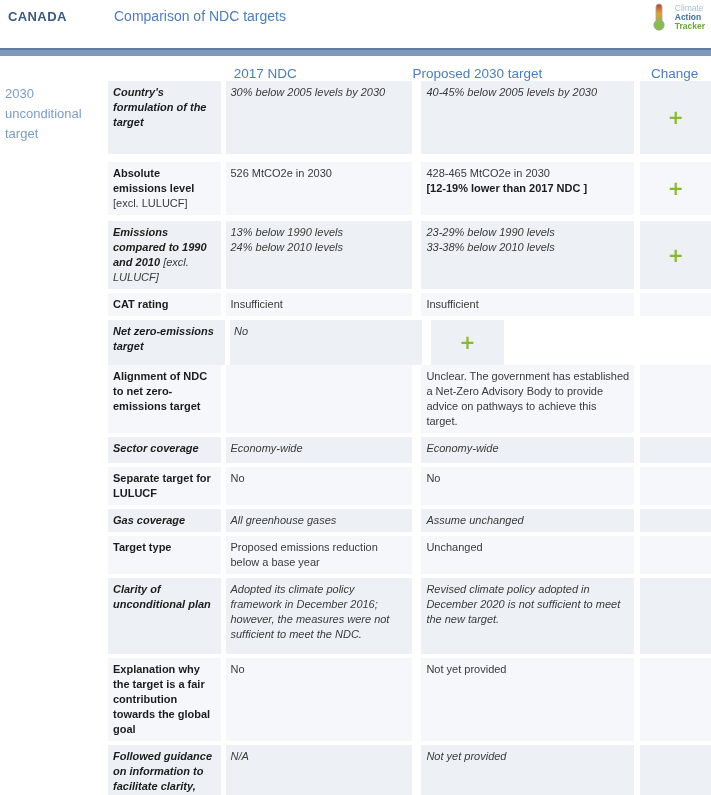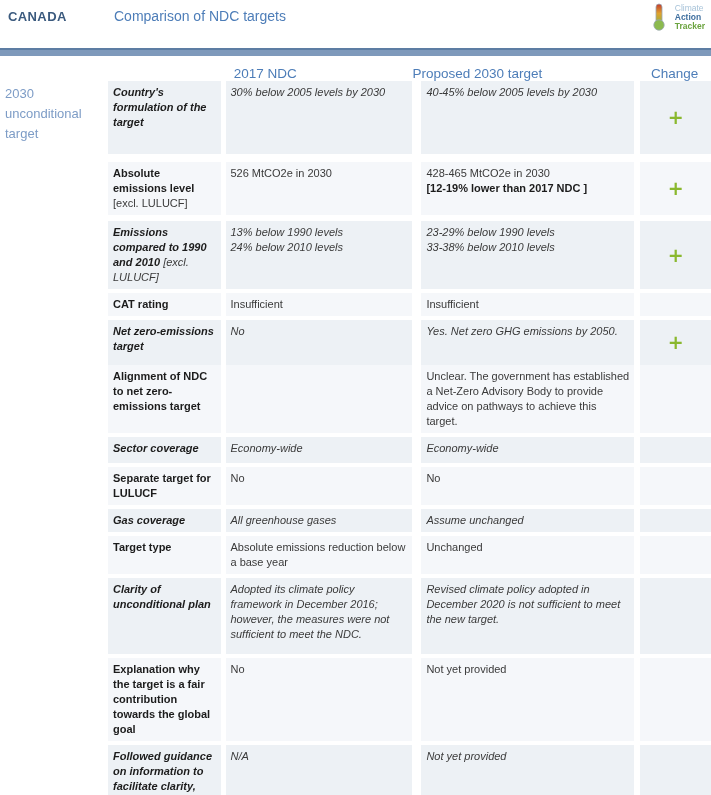--- a/index.html
+++ b/index.html
@@ -130,23 +130,20 @@
         <div class="cell c-2">
           <div class="line">Insufficient</div>
         </div>
         <div class="cell c-chg"></div>
       </div>
       <div class="row shade-a" style="min-height: 45px; ">
         <div class="cell c-label"><b>Net zero-emissions target</b></div>
         <div class="cell c-1">
           <div class="line">No</div>
         </div>
-        <div class="cell c-2">
-          <div class="line">Yes. Net zero GHG emissions by 2050.</div>
-        </div>
         <div class="cell c-chg">
           <span class="plus" style="color: rgb(138, 184, 46);">+</span>
         </div>
       </div>
       <div class="row shade-b" style="min-height: 56px; margin-bottom: 4px;">
         <div class="cell c-label"><b>Alignment of NDC to net zero-emissions target</b></div>
         <div class="cell c-1"></div>
         <div class="cell c-2">
           <div class="line">Unclear. The government has established a Net-Zero Advisory Body to provide advice on pathways to achieve this target.</div>
         </div>
@@ -178,21 +175,21 @@
           <div class="line">All greenhouse gases</div>
         </div>
         <div class="cell c-2">
           <div class="line">Assume unchanged</div>
         </div>
         <div class="cell c-chg"></div>
       </div>
       <div class="row shade-b" style="min-height: 30px; margin-bottom: 4px;">
         <div class="cell c-label"><b>Target type</b></div>
         <div class="cell c-1">
-          <div class="line">Absolute emissions reduction below a base year</div>
+          <div class="line">Proposed emissions reduction below a base year</div>
         </div>
         <div class="cell c-2">
           <div class="line">Unchanged</div>
         </div>
         <div class="cell c-chg"></div>
       </div>
       <div class="row shade-a" style="min-height: 76px; margin-bottom: 4px;">
         <div class="cell c-label"><b>Clarity of unconditional plan</b></div>
         <div class="cell c-1">
           <div class="line">Adopted its climate policy framework in December 2016; however, the measures were not sufficient to meet the NDC.</div>

